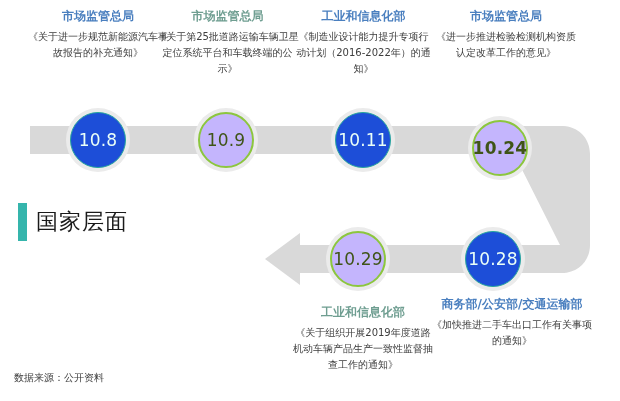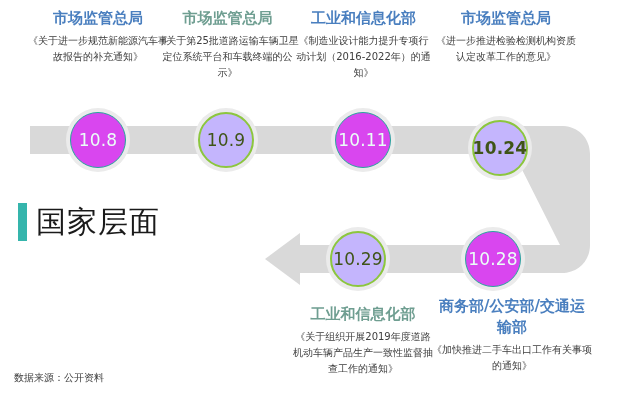--- a/index.html
+++ b/index.html
@@ -15,34 +15,34 @@
   #track-svg{position:absolute;left:0;top:0;width:620px;height:401px;}
 
   
   .node{
     position:absolute;width:56px;height:56px;border-radius:50%;
     box-sizing:border-box;
     display:flex;align-items:center;justify-content:center;
     font-size:17px;letter-spacing:.2px;
     box-shadow:0 0 0 4px #ebebeb;
   }
-  .node.teal{background:#d946ef;border:1px solid #27a79c;color:#eafff7;}
+  .node.teal{background:#1d4ed8;border:1px solid #27a79c;color:#eafff7;}
   .node.green{background:#c4b5fd;border:2px solid #8cc63e;color:#3f5417;}
 
   
   .block{position:absolute;text-align:center;}
-  .blk-head{font-size:15px;font-weight:bold;line-height:1.4;margin:0 0 4px 0;}
+  .blk-head{font-size:12px;font-weight:bold;line-height:1.4;margin:0 0 4px 0;}
   .blk-head.blue{color:#4a7fbf;}
   .blk-head.teal{color:#6f9e91;}
   .blk-body{font-size:10px;color:#3d3d3d;line-height:1.62;margin:0;}
 
   
   #title-wrap{position:absolute;left:18px;top:203px;display:flex;align-items:center;}
   #title-bar{width:9px;height:38px;background:#35b5ac;flex:0 0 auto;}
-  #title-text{font-size:30px;color:#1a1a1a;margin-left:9px;letter-spacing:1px;line-height:1;}
+  #title-text{font-size:22px;color:#1a1a1a;margin-left:9px;letter-spacing:1px;line-height:1;}
 
   
   #source{position:absolute;left:14px;top:371px;font-size:10px;color:#3d3d3d;}
 </style>
 </head>
 <body>
 
 <div id="stage">
 
   <svg id="track-svg" viewBox="0 0 620 401" xmlns="http://www.w3.org/2000/svg">

